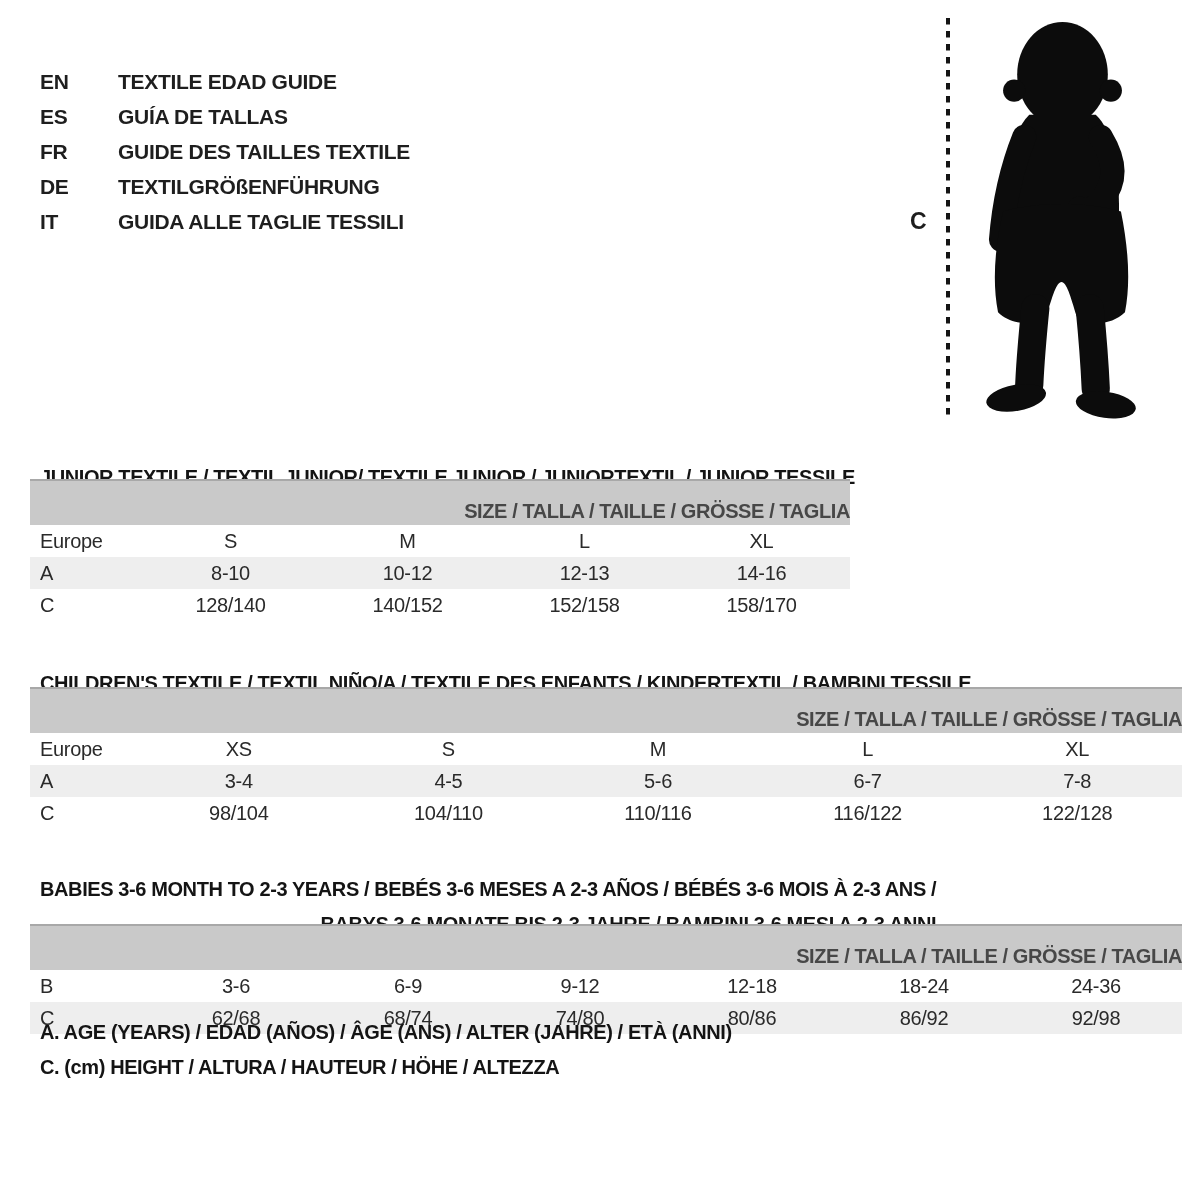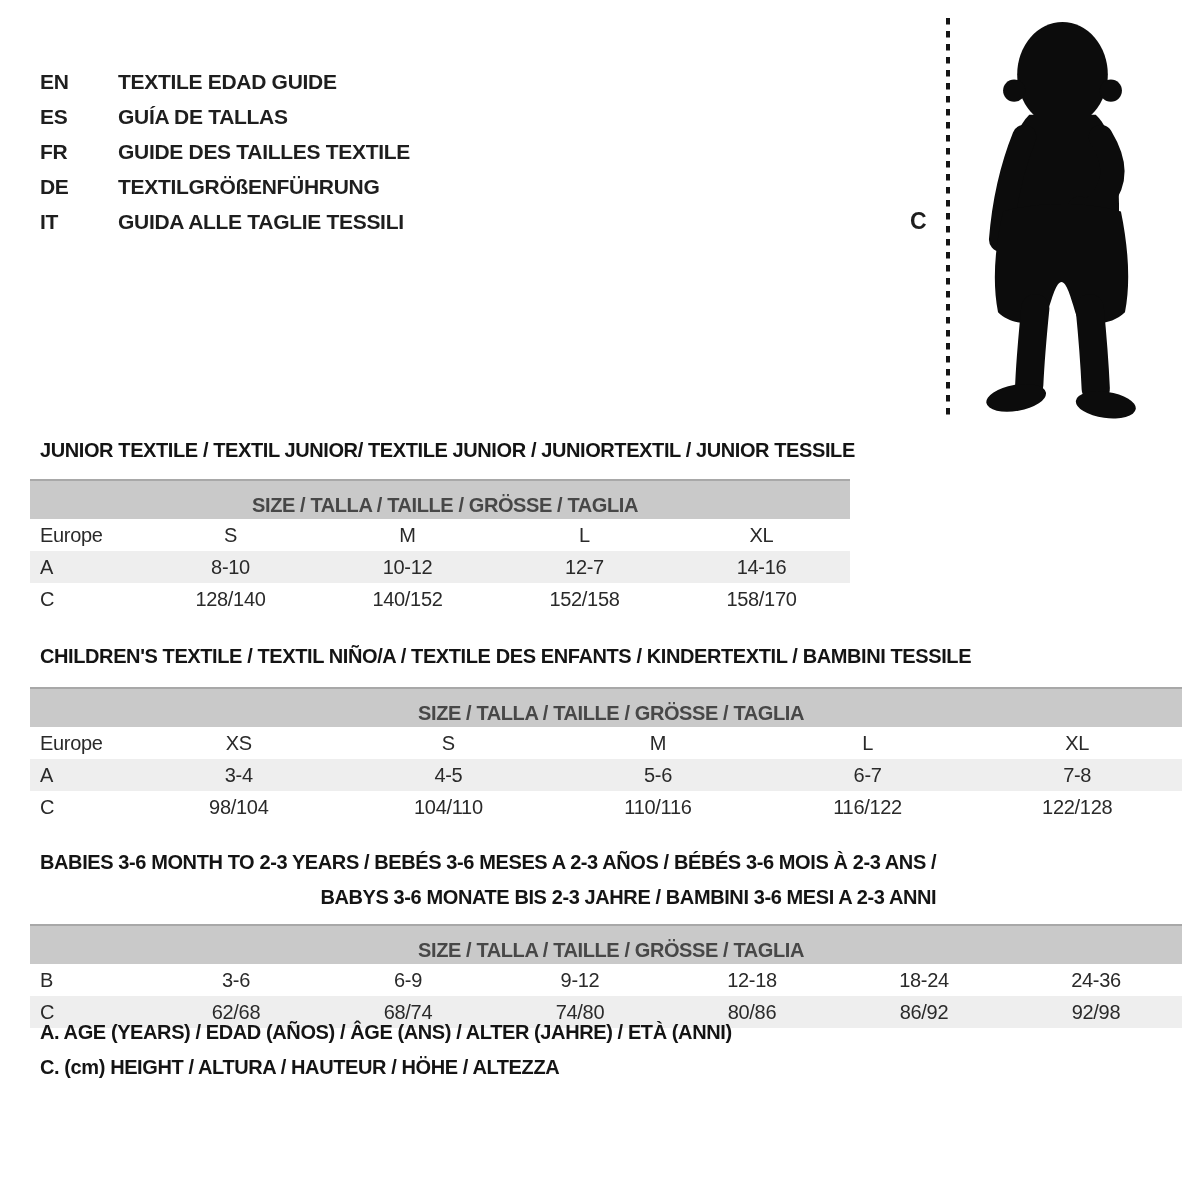--- a/index.html
+++ b/index.html
@@ -13,27 +13,27 @@
   .lang-row { display:flex; line-height:35px; font-size:21px; letter-spacing:-0.3px; }
   .lang-code { width:78px; }
   
   .figure-block { position:absolute; left:900px; top:12px; width:280px; height:415px; }
   .dash-line { position:absolute; left:44px; top:6px; }
   .measure-label { position:absolute; left:10px; top:196px; font-size:23px; }
   .baby-svg { position:absolute; left:68px; top:2px; }
   
   .sec-heading {
     position:absolute; left:40px; font-size:20px; letter-spacing:-0.4px;
-    color:#141414; white-space:pre-line; line-height:35px;
+    color:#141414; white-space:pre-line; line-height:35px;margin-top:27px;
   }
   
   table.size-table { position:absolute; left:30px; border-collapse:collapse; table-layout:fixed; }
   table.size-table th.size-bar {
     background:#c9c9c9; border-top:2px solid #a8a8a8; height:28px;
-    text-align:center; padding:10px 0 0 10px; font-size:20px; letter-spacing:-0.4px; color:#474747;
+    text-align:right; padding:16px 0 0 10px; font-size:20px; letter-spacing:-0.4px; color:#474747;
     font-weight:700;
   }
   table.size-table td {
     height:32px; font-size:20px; letter-spacing:-0.3px; text-align:center;
     padding:0; color:#2a2a2a; font-weight:400;
   }
   table.size-table td:first-child { text-align:left; padding-left:10px; }
   table.size-table tr.shaded td { background:#eeeeee; }
   
   .legend-block { position:absolute; left:40px; top:1015px; }
@@ -114,21 +114,21 @@
           <td>Europe</td>
           <td>S</td>
           <td>M</td>
           <td>L</td>
           <td>XL</td>
         </tr>
         <tr class="shaded">
           <td>A</td>
           <td>8-10</td>
           <td>10-12</td>
-          <td>12-7</td>
+          <td>12-13</td>
           <td>14-16</td>
         </tr>
         <tr>
           <td>C</td>
           <td>128/140</td>
           <td>140/152</td>
           <td>152/158</td>
           <td>158/170</td>
         </tr>
       </tbody>

